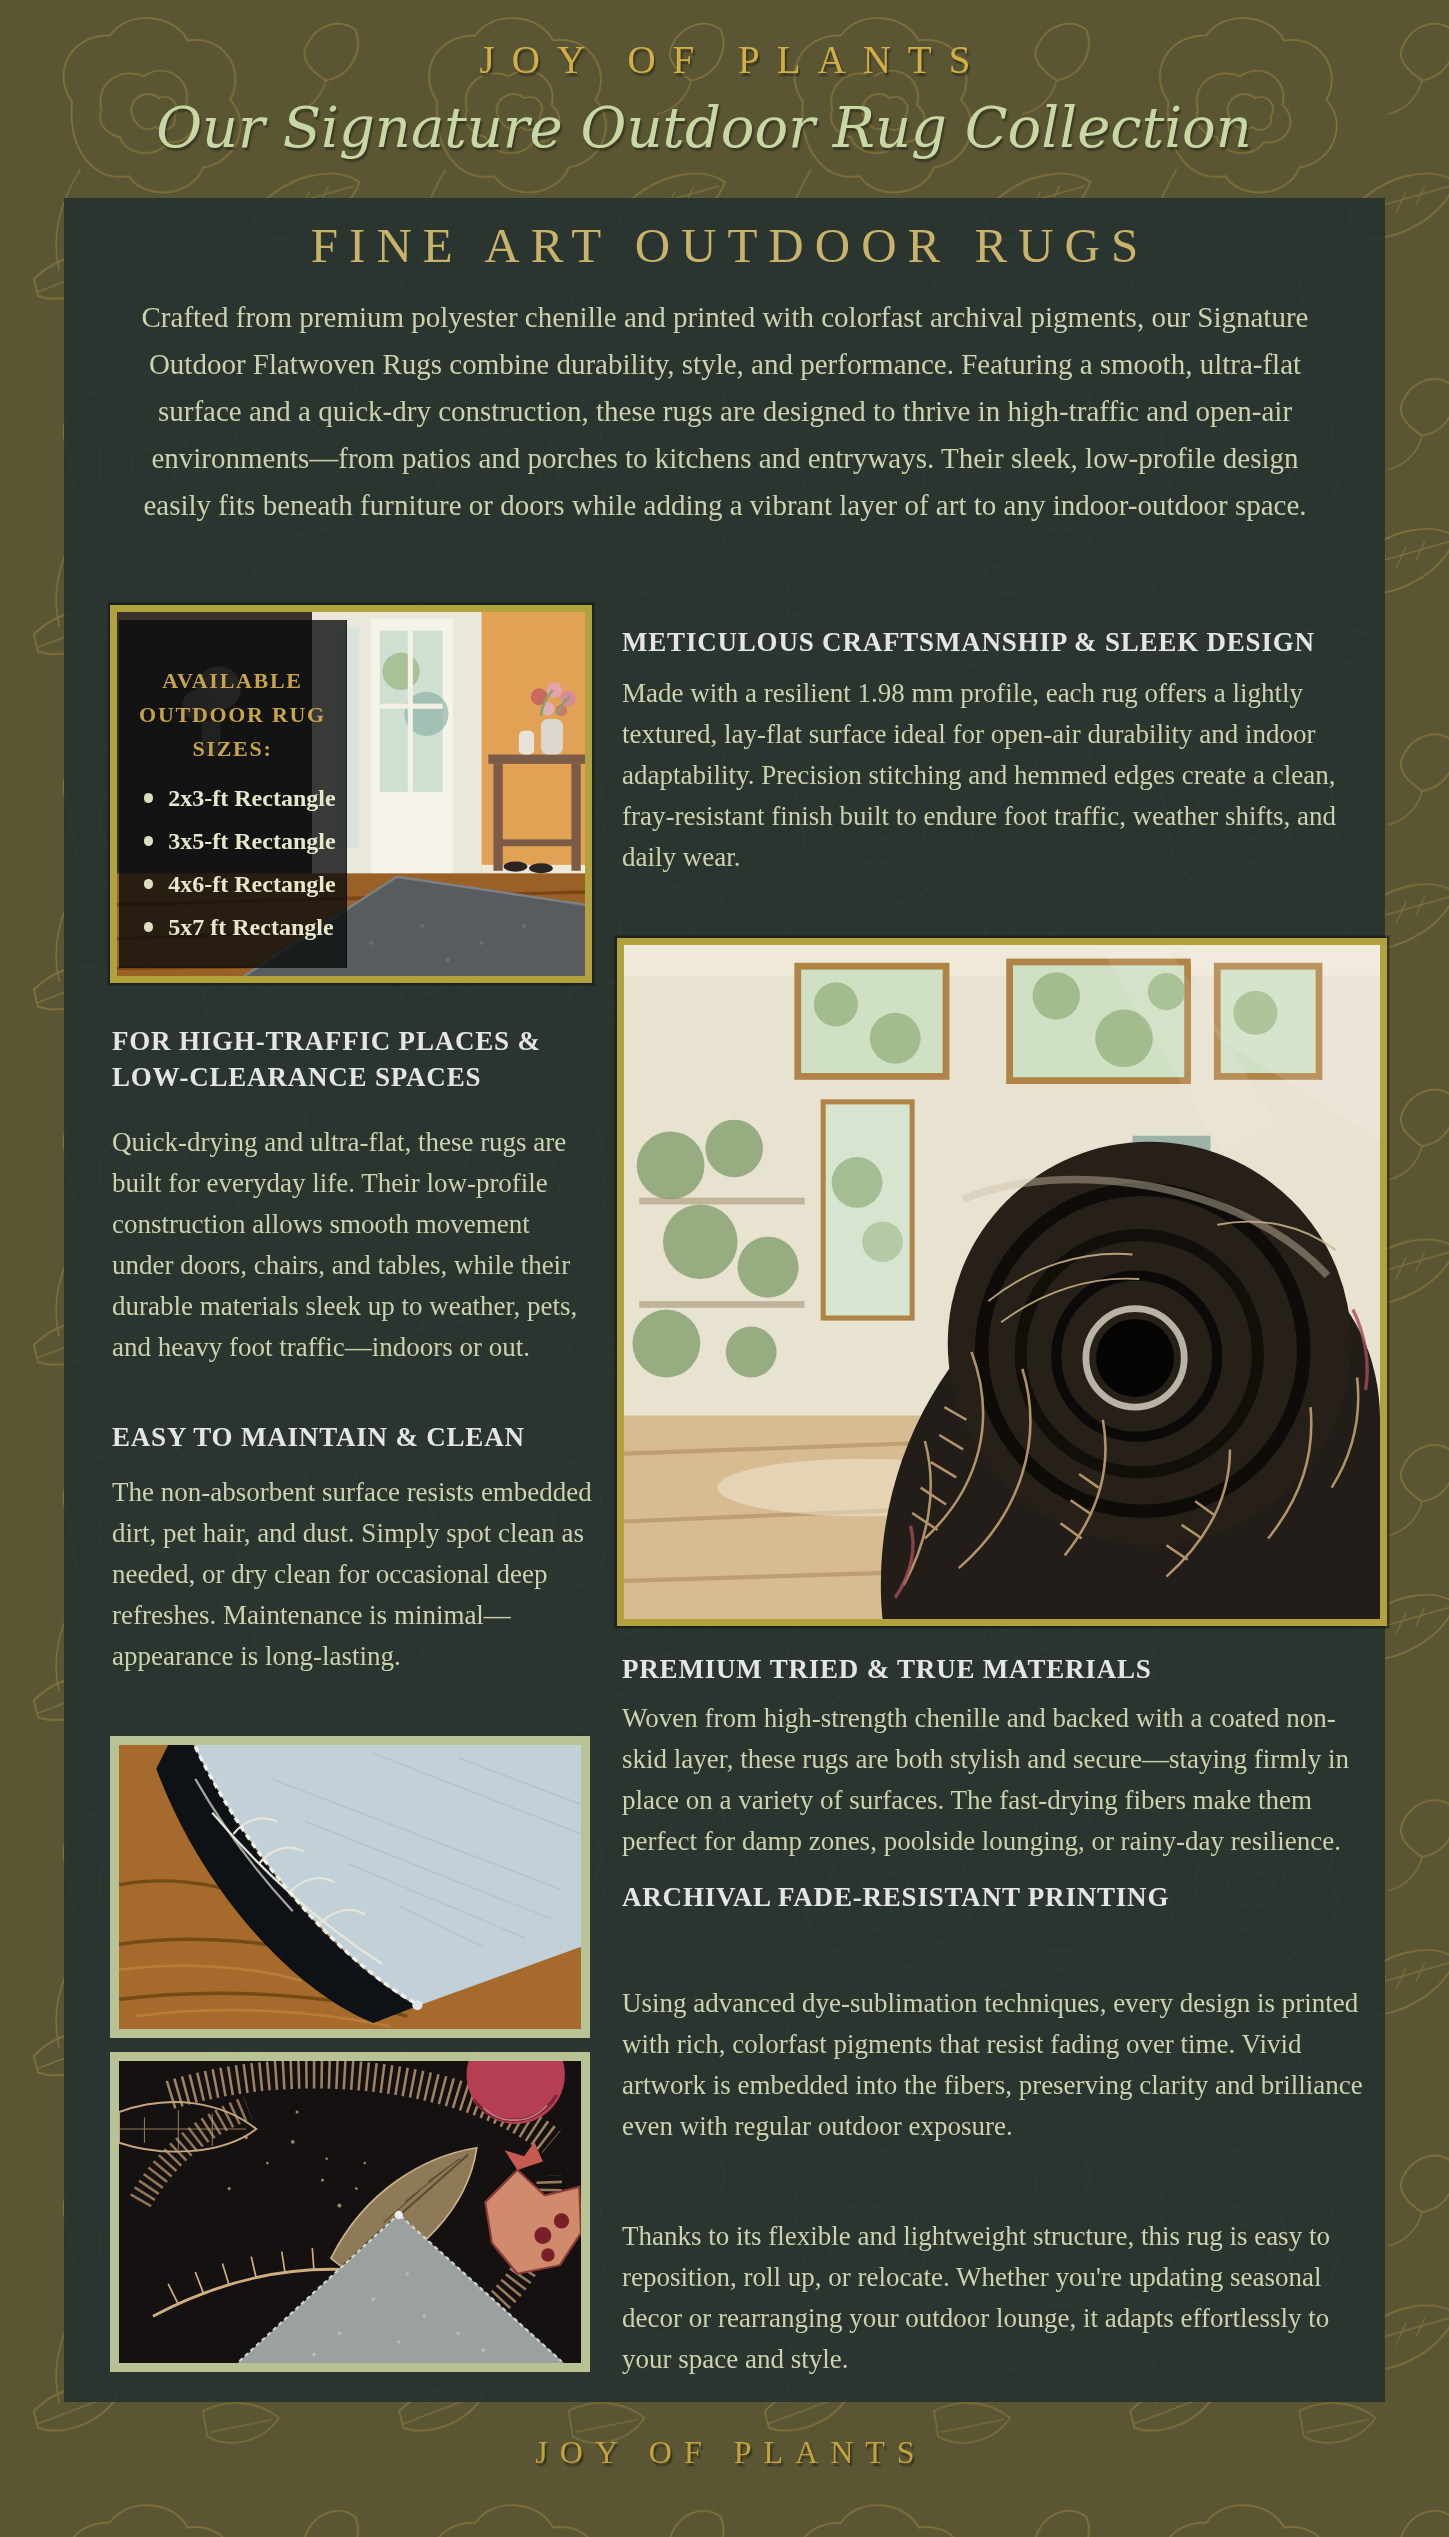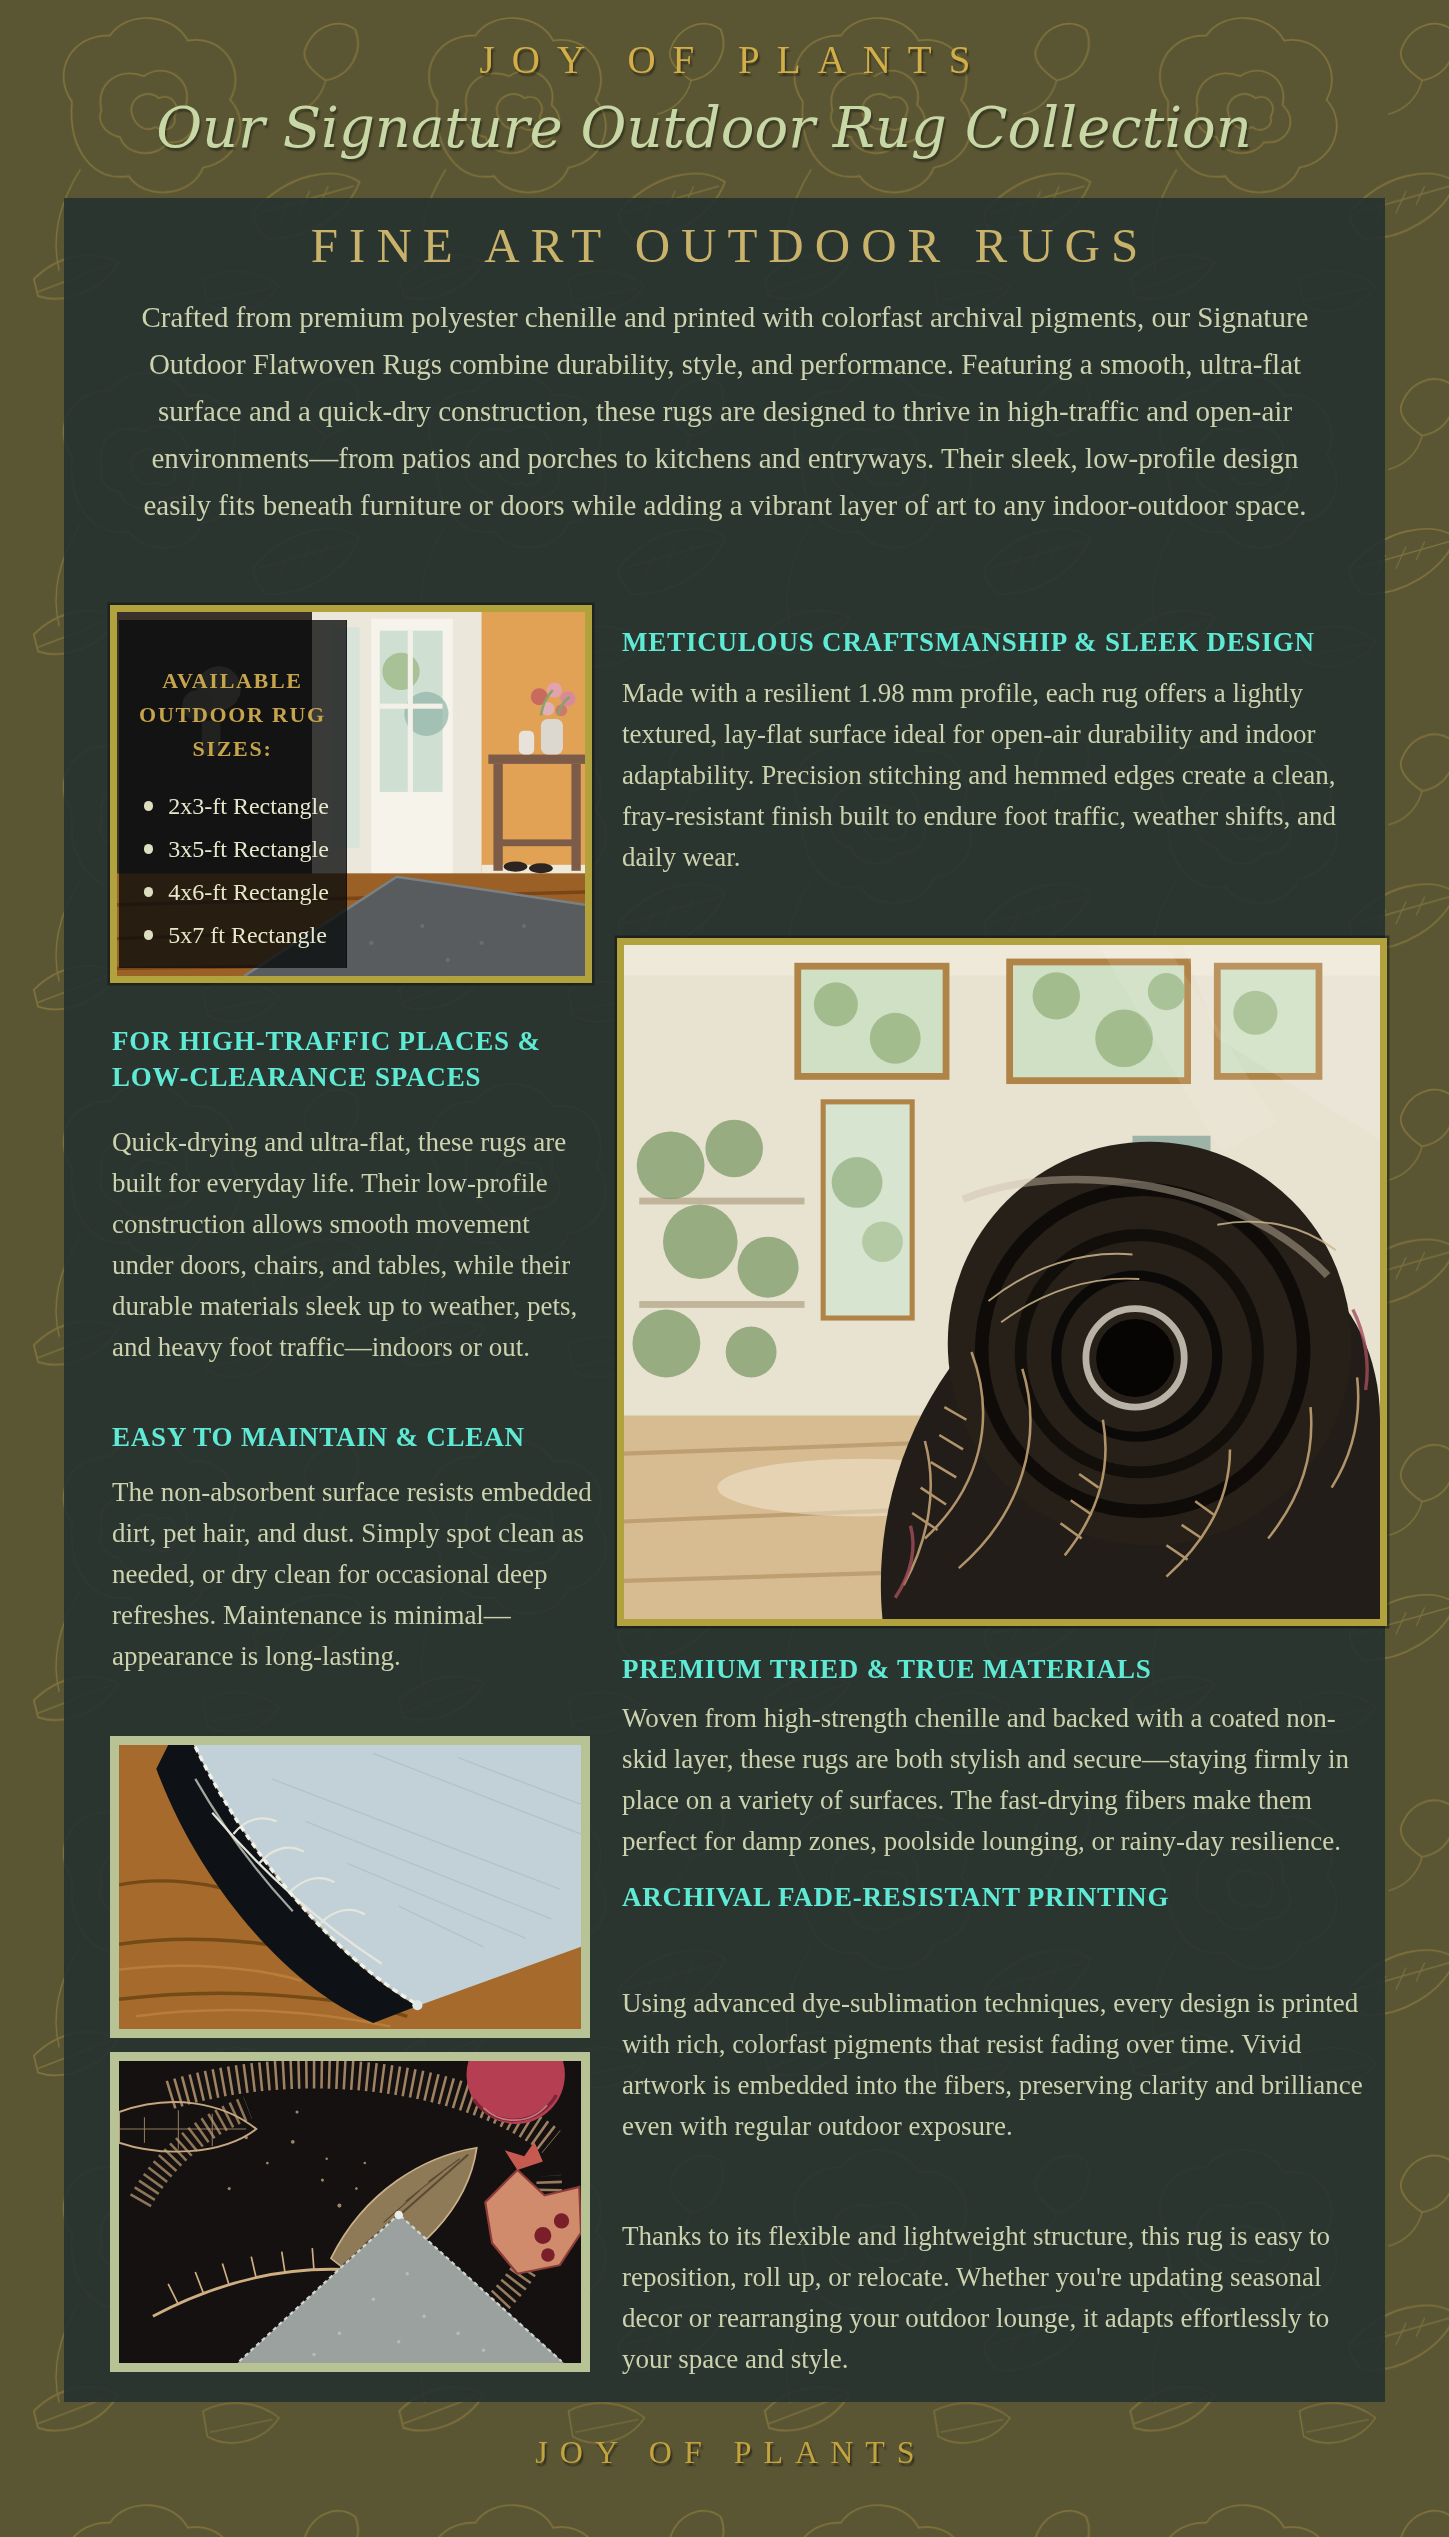--- a/index.html
+++ b/index.html
@@ -9,34 +9,34 @@
   .panel{position:absolute;left:64px;top:198px;width:1321px;height:2204px;
          background:rgba(40,51,48,0.93);}
   .abs{position:absolute;}
   .brand{width:1450px;text-align:center;color:#d2ae49;font-size:39px;letter-spacing:17px;
          text-indent:17px;text-shadow:1.7px 2.5px 1.7px rgba(0,0,0,.4);}
   .subtitle{width:1408px;text-align:center;color:#c7d7a5;font-size:56px;font-style:italic;
             font-family:"DejaVu Serif", serif;text-shadow:1.7px 2.5px 1.7px rgba(0,0,0,.35);}
   .page-title{width:1321px;left:64px;text-align:center;color:#c9b269;font-size:49px;
               letter-spacing:11px;text-indent:11px;}
   .intro{left:127px;width:1196px;text-align:center;color:#ccd2ad;font-size:29px;line-height:47px;}
-  .gold-h{color:#5eead4;font-weight:bold;font-size:27px;letter-spacing:0.8px;line-height:36px;}
+  .gold-h{color:#e5e5e5;font-weight:bold;font-size:27px;letter-spacing:0.8px;line-height:36px;}
   .body-copy{color:#ccd2ad;font-size:27px;line-height:41px;}
   .left-col{left:112px;width:484px;}
   .right-col{left:622px;width:741px;}
   .photo-frame{box-sizing:border-box;overflow:hidden;}
   .frame-gold{border:7.6px solid #b2a23d;box-shadow:0 0 0 2.5px rgba(15,20,16,.5), inset 0 0 0 3.4px rgba(15,20,16,.55);}
   .frame-sage{border:9.3px solid #b7c295;box-shadow:inset 0 0 0 2.5px rgba(15,20,16,.35);}
   .photo-frame svg{display:block;width:100%;height:100%;}
   .sizes-card{left:110px;top:605px;width:482px;height:378px;}
   .sizes-overlay{position:absolute;left:2px;top:7.6px;bottom:7.6px;width:227px;
                  background:rgba(8,10,11,0.78);border-right:0.8px solid rgba(0,0,0,.4);}
   .sizes-heading{margin:44px 15px 0 15px;text-align:center;color:#c6a44b;font-weight:bold;
                  font-size:22px;letter-spacing:1.7px;line-height:34px;}
-  .sizes-list{list-style:none;margin:27px 0 0 25px;padding:0;}
+  .sizes-list{list-style:none;margin:19px 0 0 25px;padding:0;font-weight:bold;}
   .sizes-list li{display:flex;align-items:center;margin-bottom:16px;color:#e7e7cb;font-size:24px;}
   .dot{width:9.3px;height:9.3px;border-radius:50%;background:#ddddc0;margin-right:15px;flex:0 0 auto;}
   .footer-brand{width:1450px;text-align:center;color:#c2a33e;font-size:32px;letter-spacing:12px;
                 text-indent:12px;text-shadow:1.7px 2.5px 1.7px rgba(0,0,0,.45);}
 </style>
 </head>
 <body>
 
 <div class="page">
 

